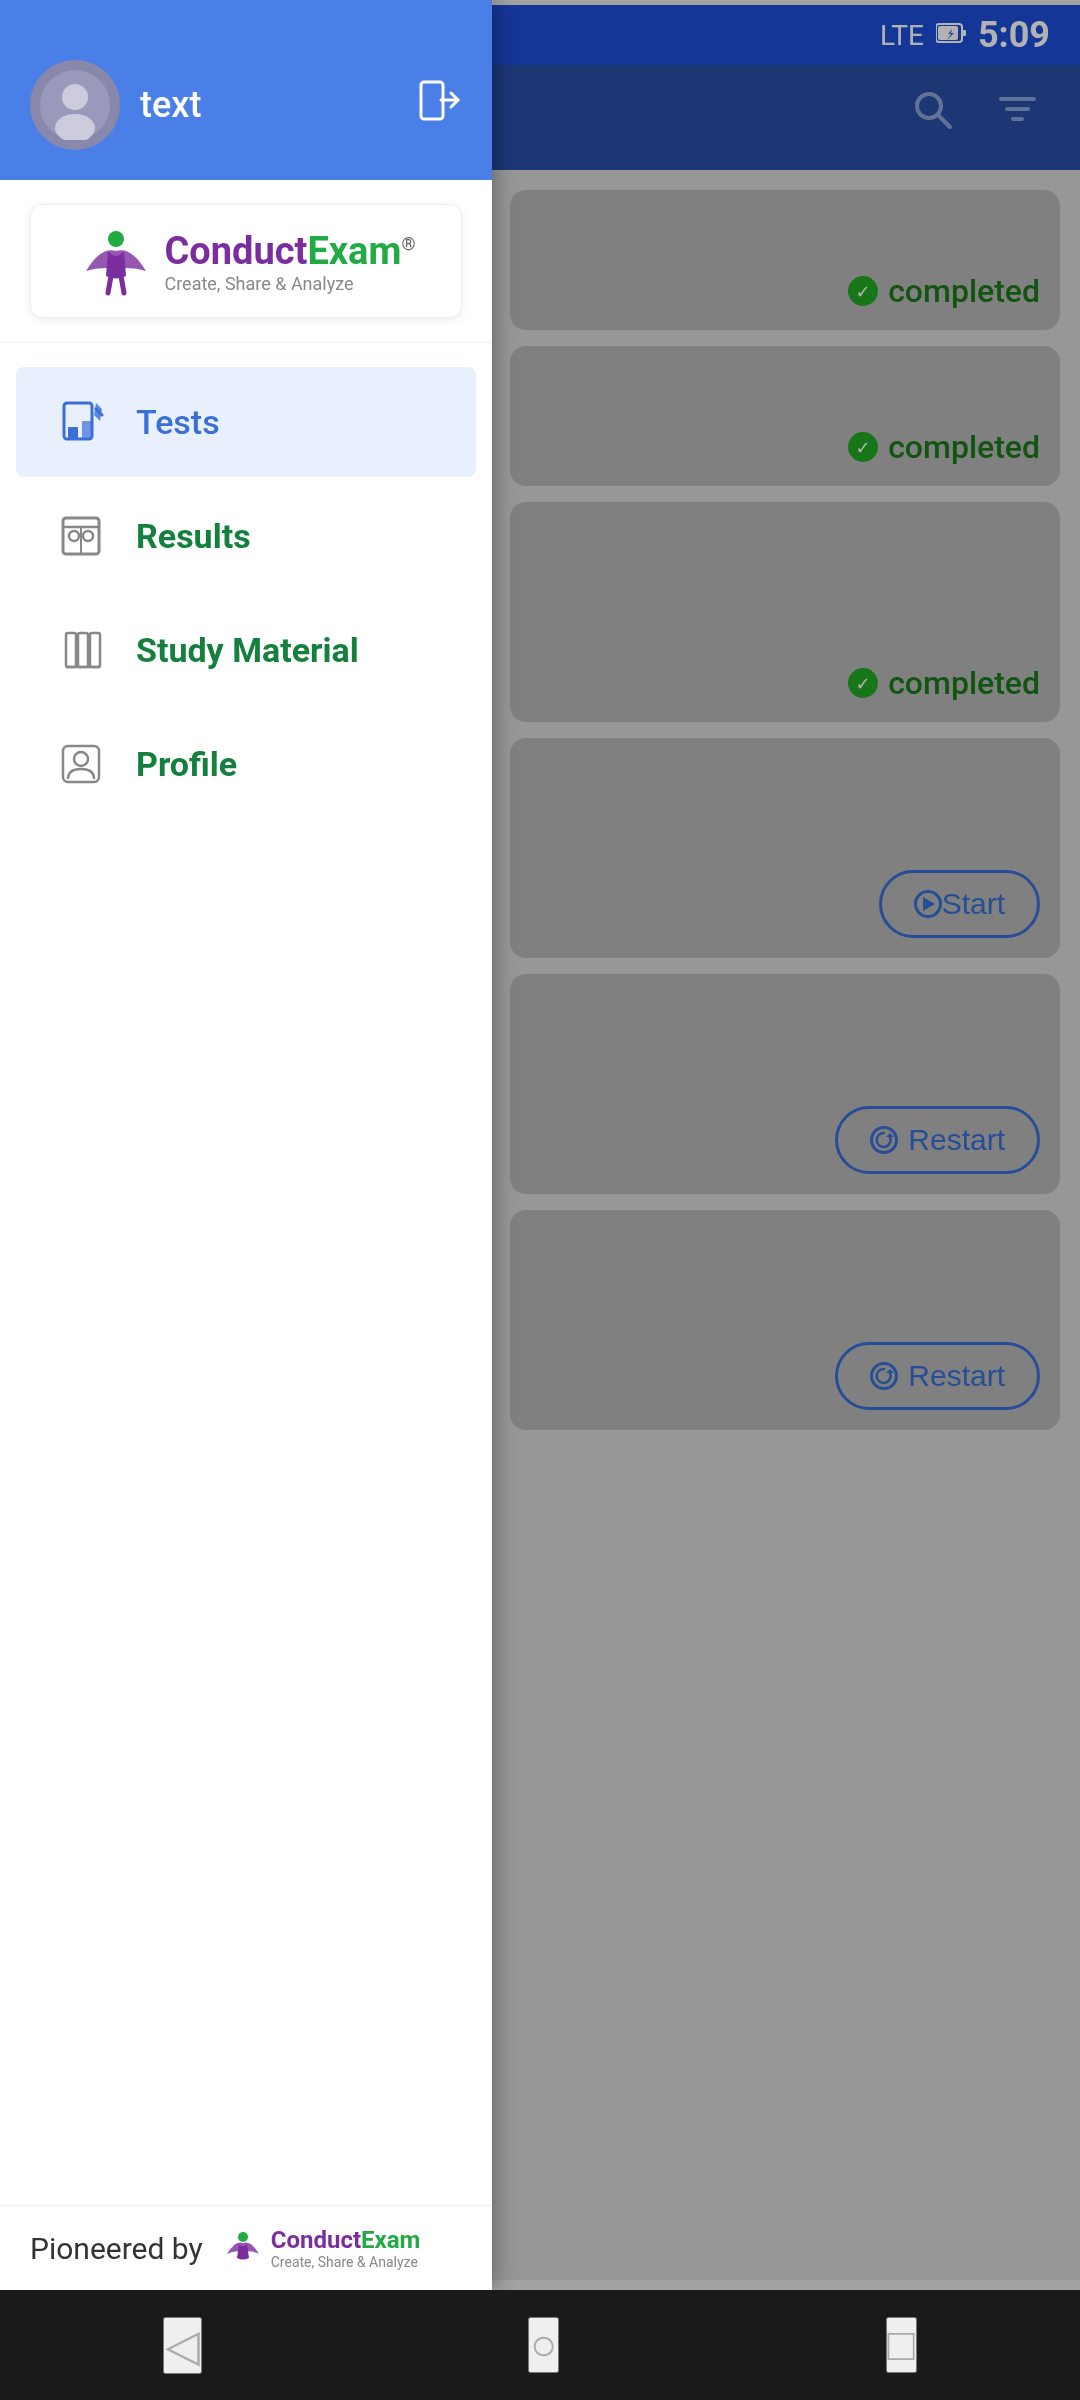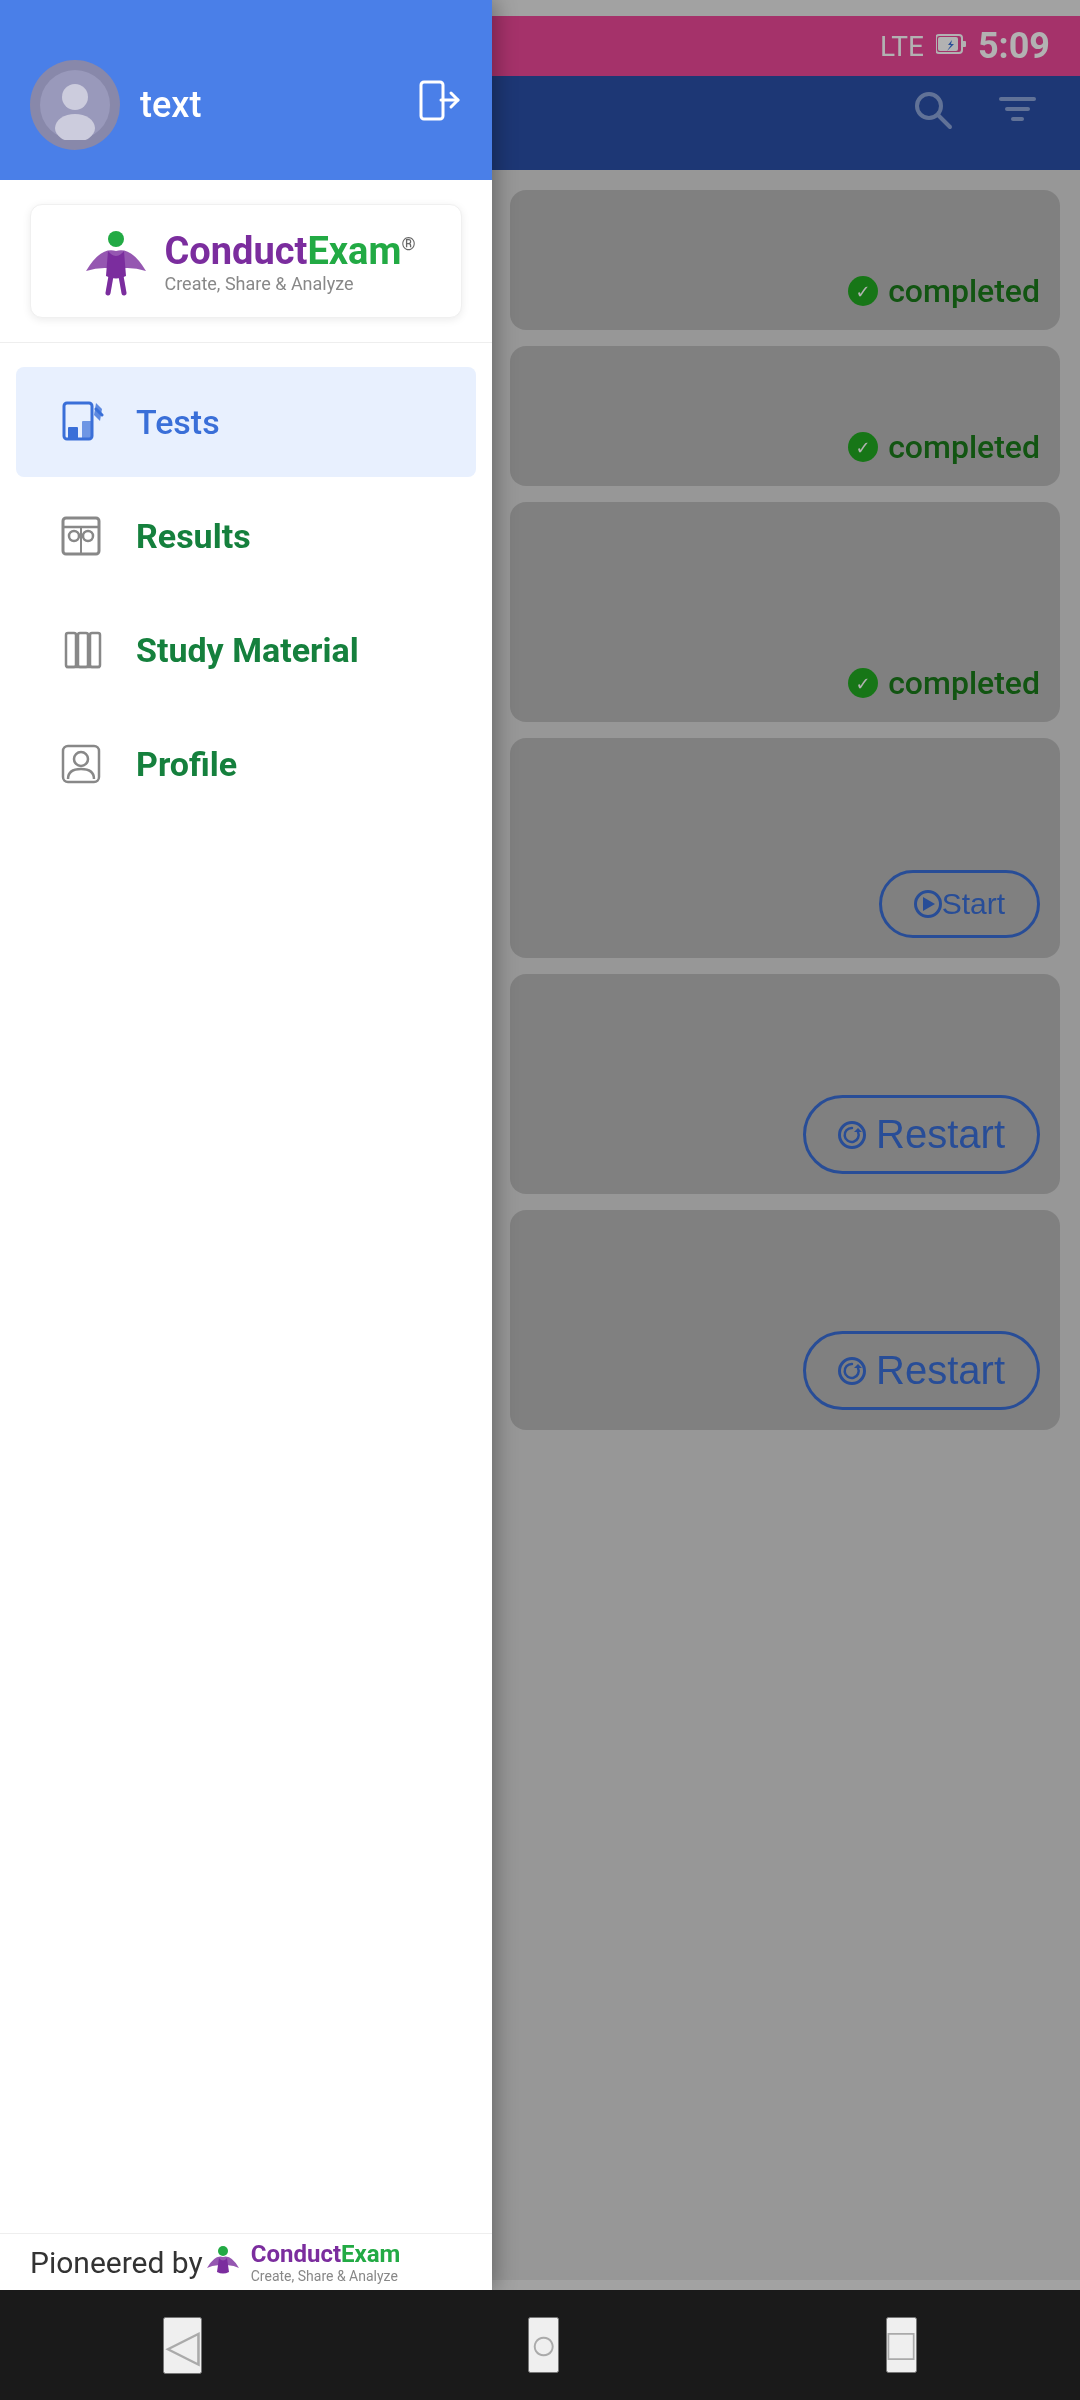--- a/index.html
+++ b/index.html
@@ -10,23 +10,23 @@
       height: 2400px;
       font-family: 'Roboto', Arial, sans-serif;
       overflow: hidden;
       position: relative;
       background: #c0c0c0;
     }
 
     
     .status-bar {
       position: absolute;
-      top: 16px; left: 0; right: 0;
+      top: 5px; left: 0; right: 0;
       height: 60px;
-      background: #ec4899;
+      background: #1d4ed8;
       display: flex;
       align-items: center;
       justify-content: flex-end;
       padding: 0 30px;
       z-index: 100;
     }
 
     .status-bar-right {
       display: flex;
       align-items: center;
@@ -150,21 +150,21 @@
     }
 
     .btn-restart {
       display: flex;
       align-items: center;
       gap: 10px;
       border: 3px solid #3a6fd8;
       border-radius: 50px;
       padding: 14px 32px;
       color: #3a6fd8;
-      font-size: 40px;
+      font-size: 30px;
       font-weight: 500;
       background: transparent;
     }
 
     .btn-restart .restart-icon {
       width: 28px;
       height: 28px;
       border-radius: 50%;
       border: 3px solid #3a6fd8;
       display: flex;
@@ -335,24 +335,25 @@
       font-weight: 700;
     }
 
     .nav-item.active .nav-item-label {
       color: #3a6fd8;
       font-weight: 500;
     }
 
     
     .drawer-footer {
-      padding: 6px 30px;
+      padding: 20px 30px;
       border-top: 1px solid #eee;
       display: flex;
       align-items: center;
+      gap: 20px;
     }
 
     .pioneered-text {
       font-size: 30px;
       color: #333;
       font-weight: 400;
     }
 
     .footer-logo-small {
       display: flex;

